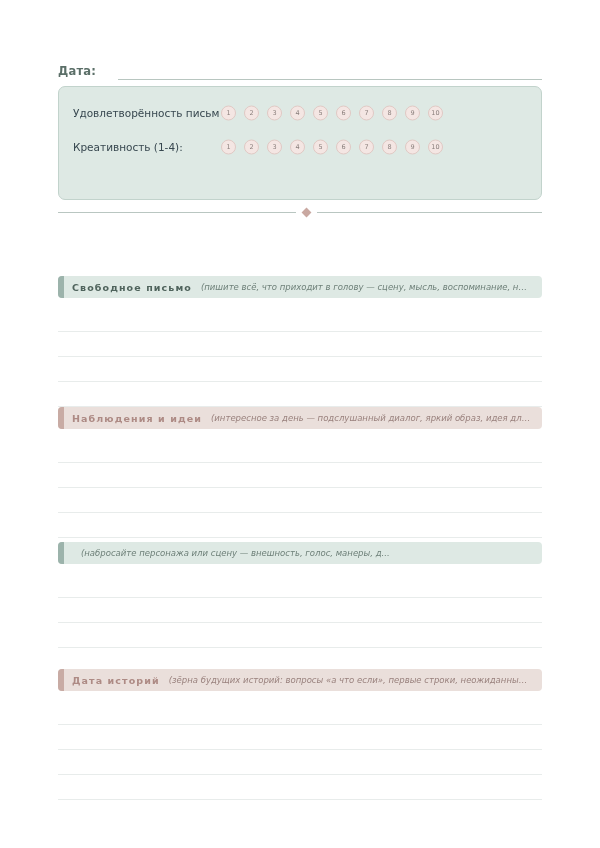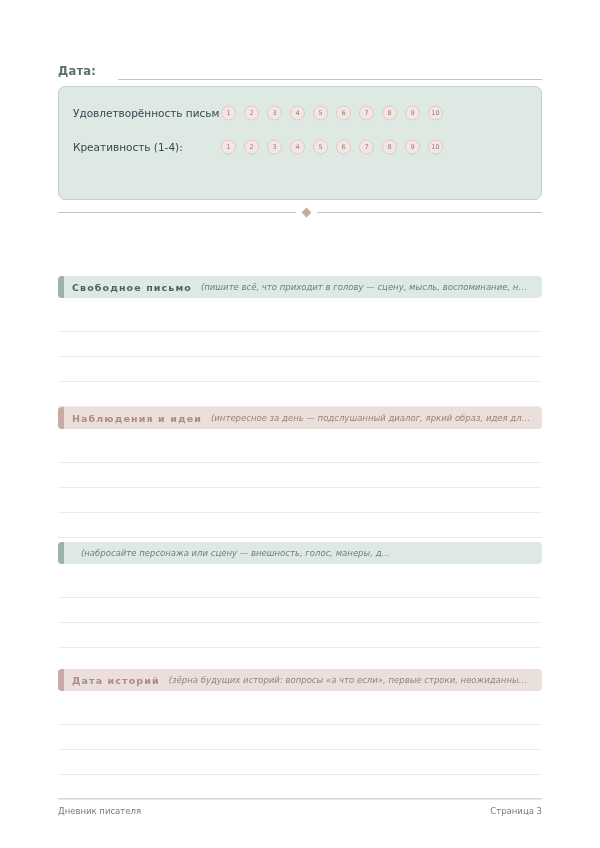--- a/index.html
+++ b/index.html
@@ -301,18 +301,14 @@
       <div class="sec-hint rose">(зёрна будущих историй: вопросы «а что если», первые строки, неожиданные повор...</div>
     </div>
     <div class="lines">
       <div class="wline"></div>
       <div class="wline"></div>
       <div class="wline"></div>
       <div class="wline"></div>
     </div>
   </div>
 
-  <div class="footer">
-    <span>Дневник писателя</span>
-    <span>Страница 3</span>
-  </div>
 
 </div>
 
 </body></html>

